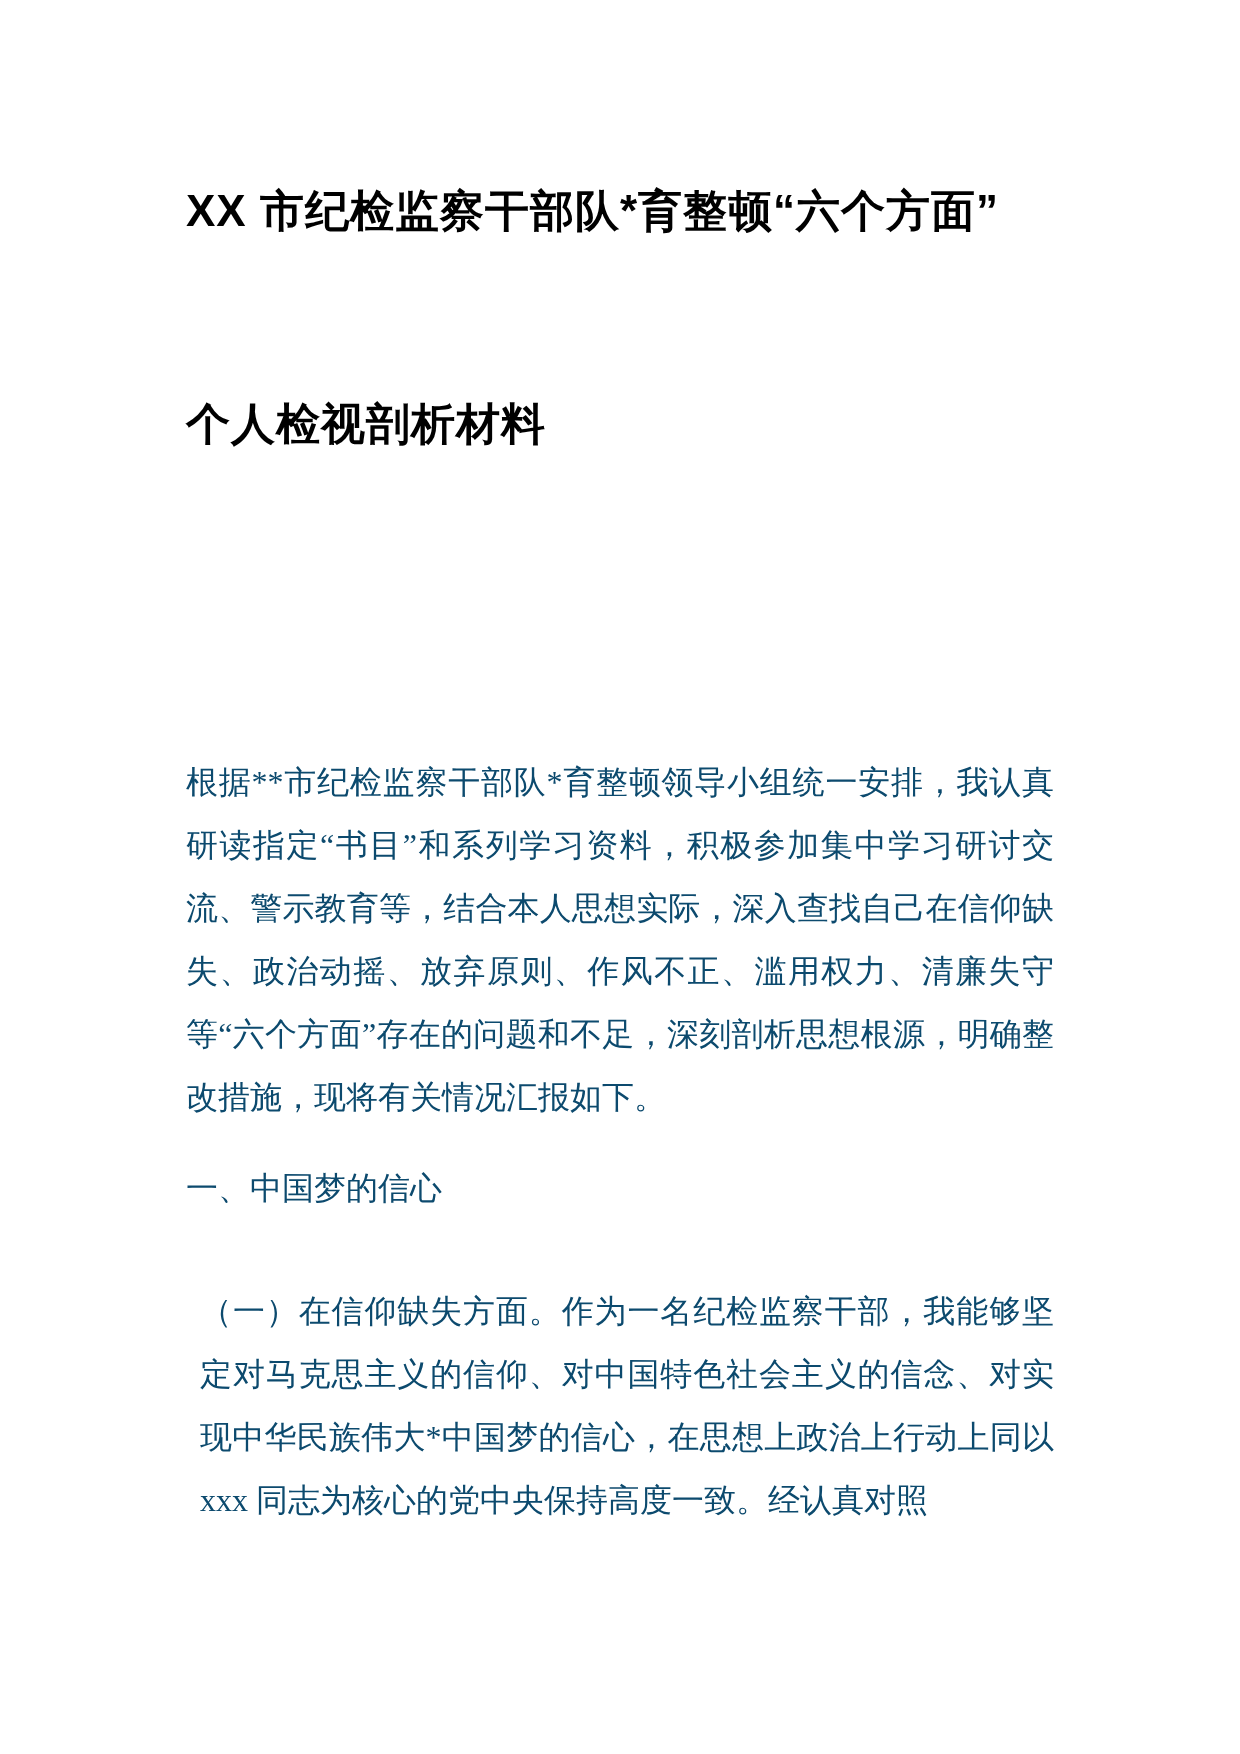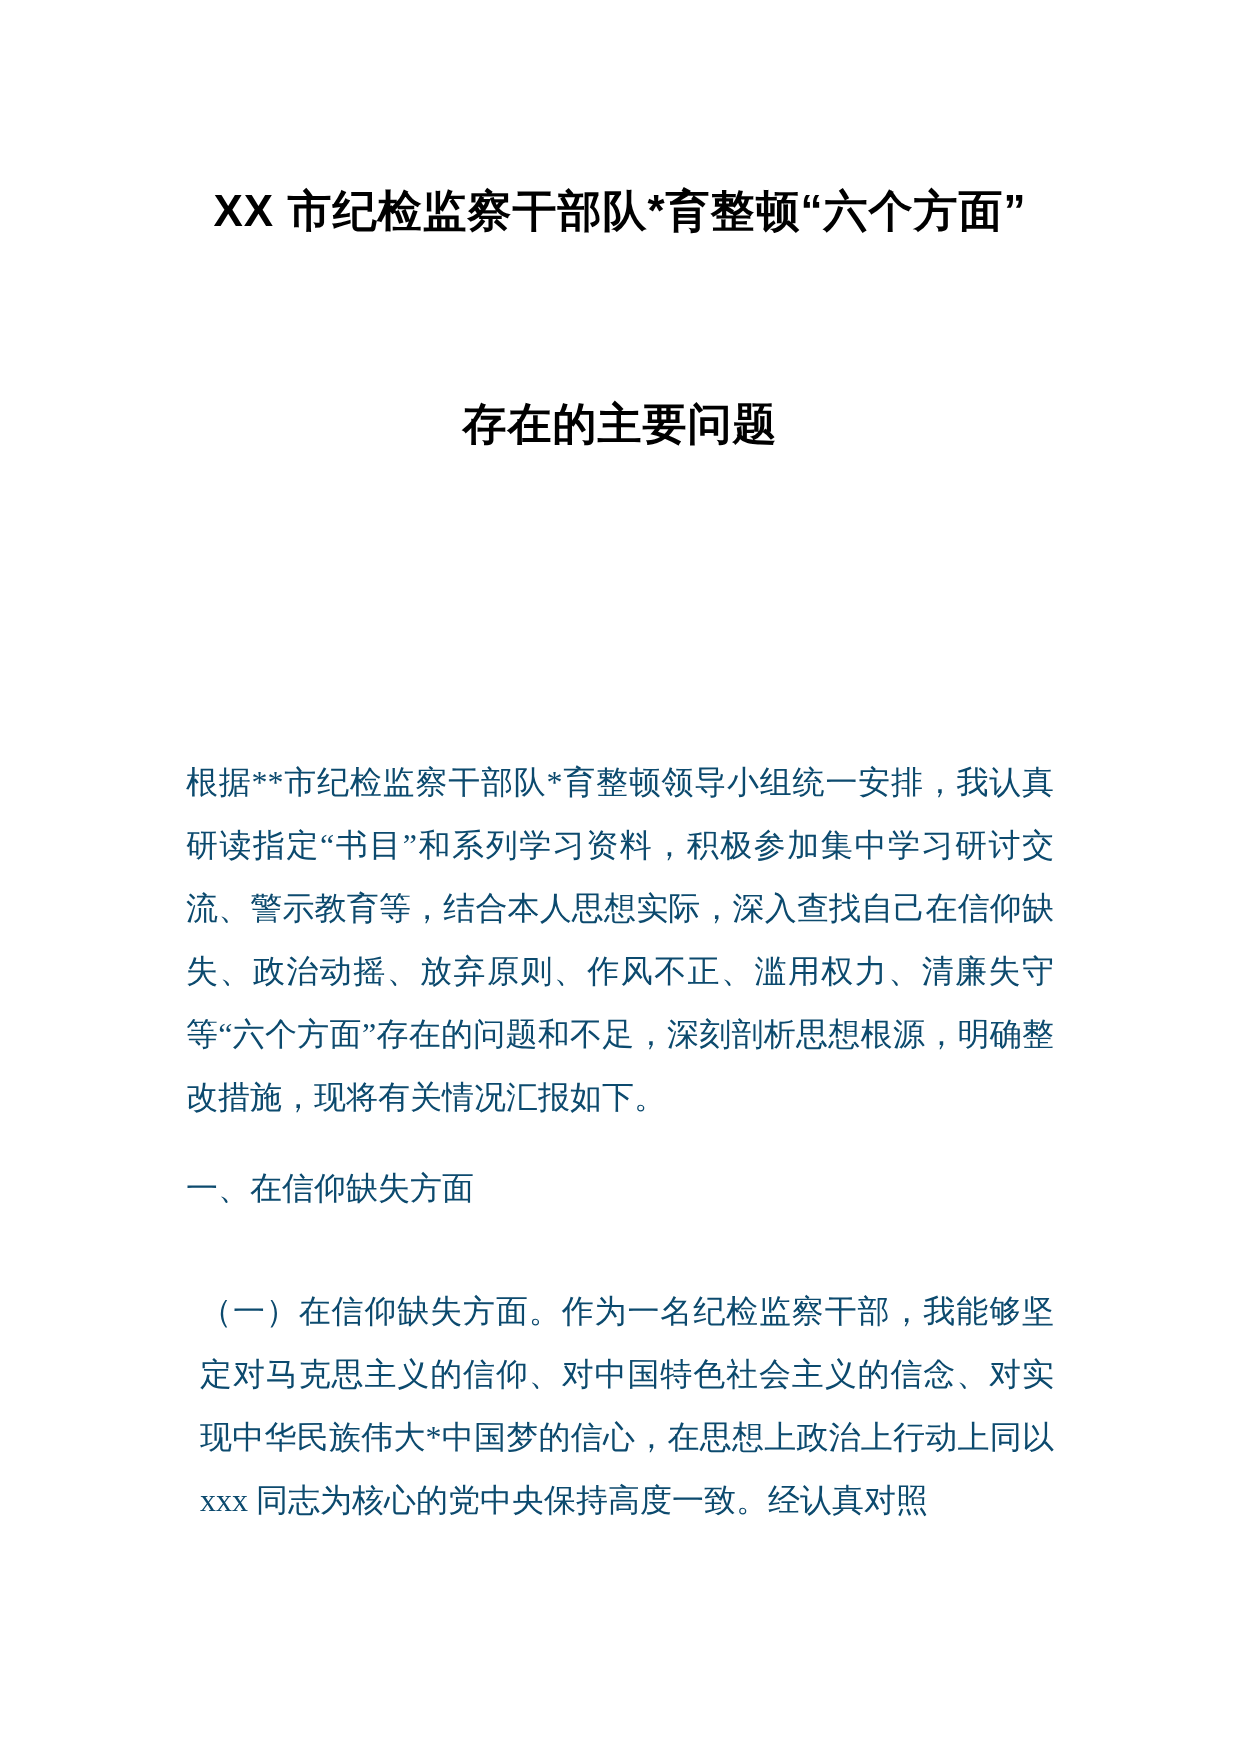--- a/index.html
+++ b/index.html
@@ -19,21 +19,20 @@
     padding: 185px 186px 60px 186px;
     color: #000000;
     overflow: hidden;
   }
 
   .doc-title {
     margin: 0;
     font-size: 44px;
     line-height: 1.2;
     font-weight: 700;
-    text-align: center;
     letter-spacing: 1px;
     color: #000000;
     font-family: "Liberation Sans", "DejaVu Sans", sans-serif;
   }
 
   .doc-title.line2 {
     margin-top: 160px;
   }
 
   .doc-body {
@@ -62,25 +61,25 @@
     margin-left: 14px;
   }
 </style>
 </head>
 <body>
 
 <div class="page">
 
   <h1 class="doc-title line1">XX 市纪检监察干部队*育整顿“六个方面”</h1>
 
-  <h1 class="doc-title line2">存在的主要问题</h1>
+  <h1 class="doc-title line2">个人检视剖析材料</h1>
 
   <div class="doc-body">
 
     <p class="intro-paragraph">根据**市纪检监察干部队*育整顿领导小组统一安排，我认真研读指定“书目”和系列学习资料，积极参加集中学习研讨交流、警示教育等，结合本人思想实际，深入查找自己在信仰缺失、政治动摇、放弃原则、作风不正、滥用权力、清廉失守等“六个方面”存在的问题和不足，深刻剖析思想根源，明确整改措施，现将有关情况汇报如下。</p>
 
-    <p class="section-heading">一、在信仰缺失方面</p>
+    <p class="section-heading">一、中国梦的信心</p>
 
     <p class="section-paragraph">（一）在信仰缺失方面。作为一名纪检监察干部，我能够坚定对马克思主义的信仰、对中国特色社会主义的信念、对实现中华民族伟大*中国梦的信心，在思想上政治上行动上同以 xxx 同志为核心的党中央保持高度一致。经认真对照</p>
 
   </div>
 
 </div>
 
 </body></html>

